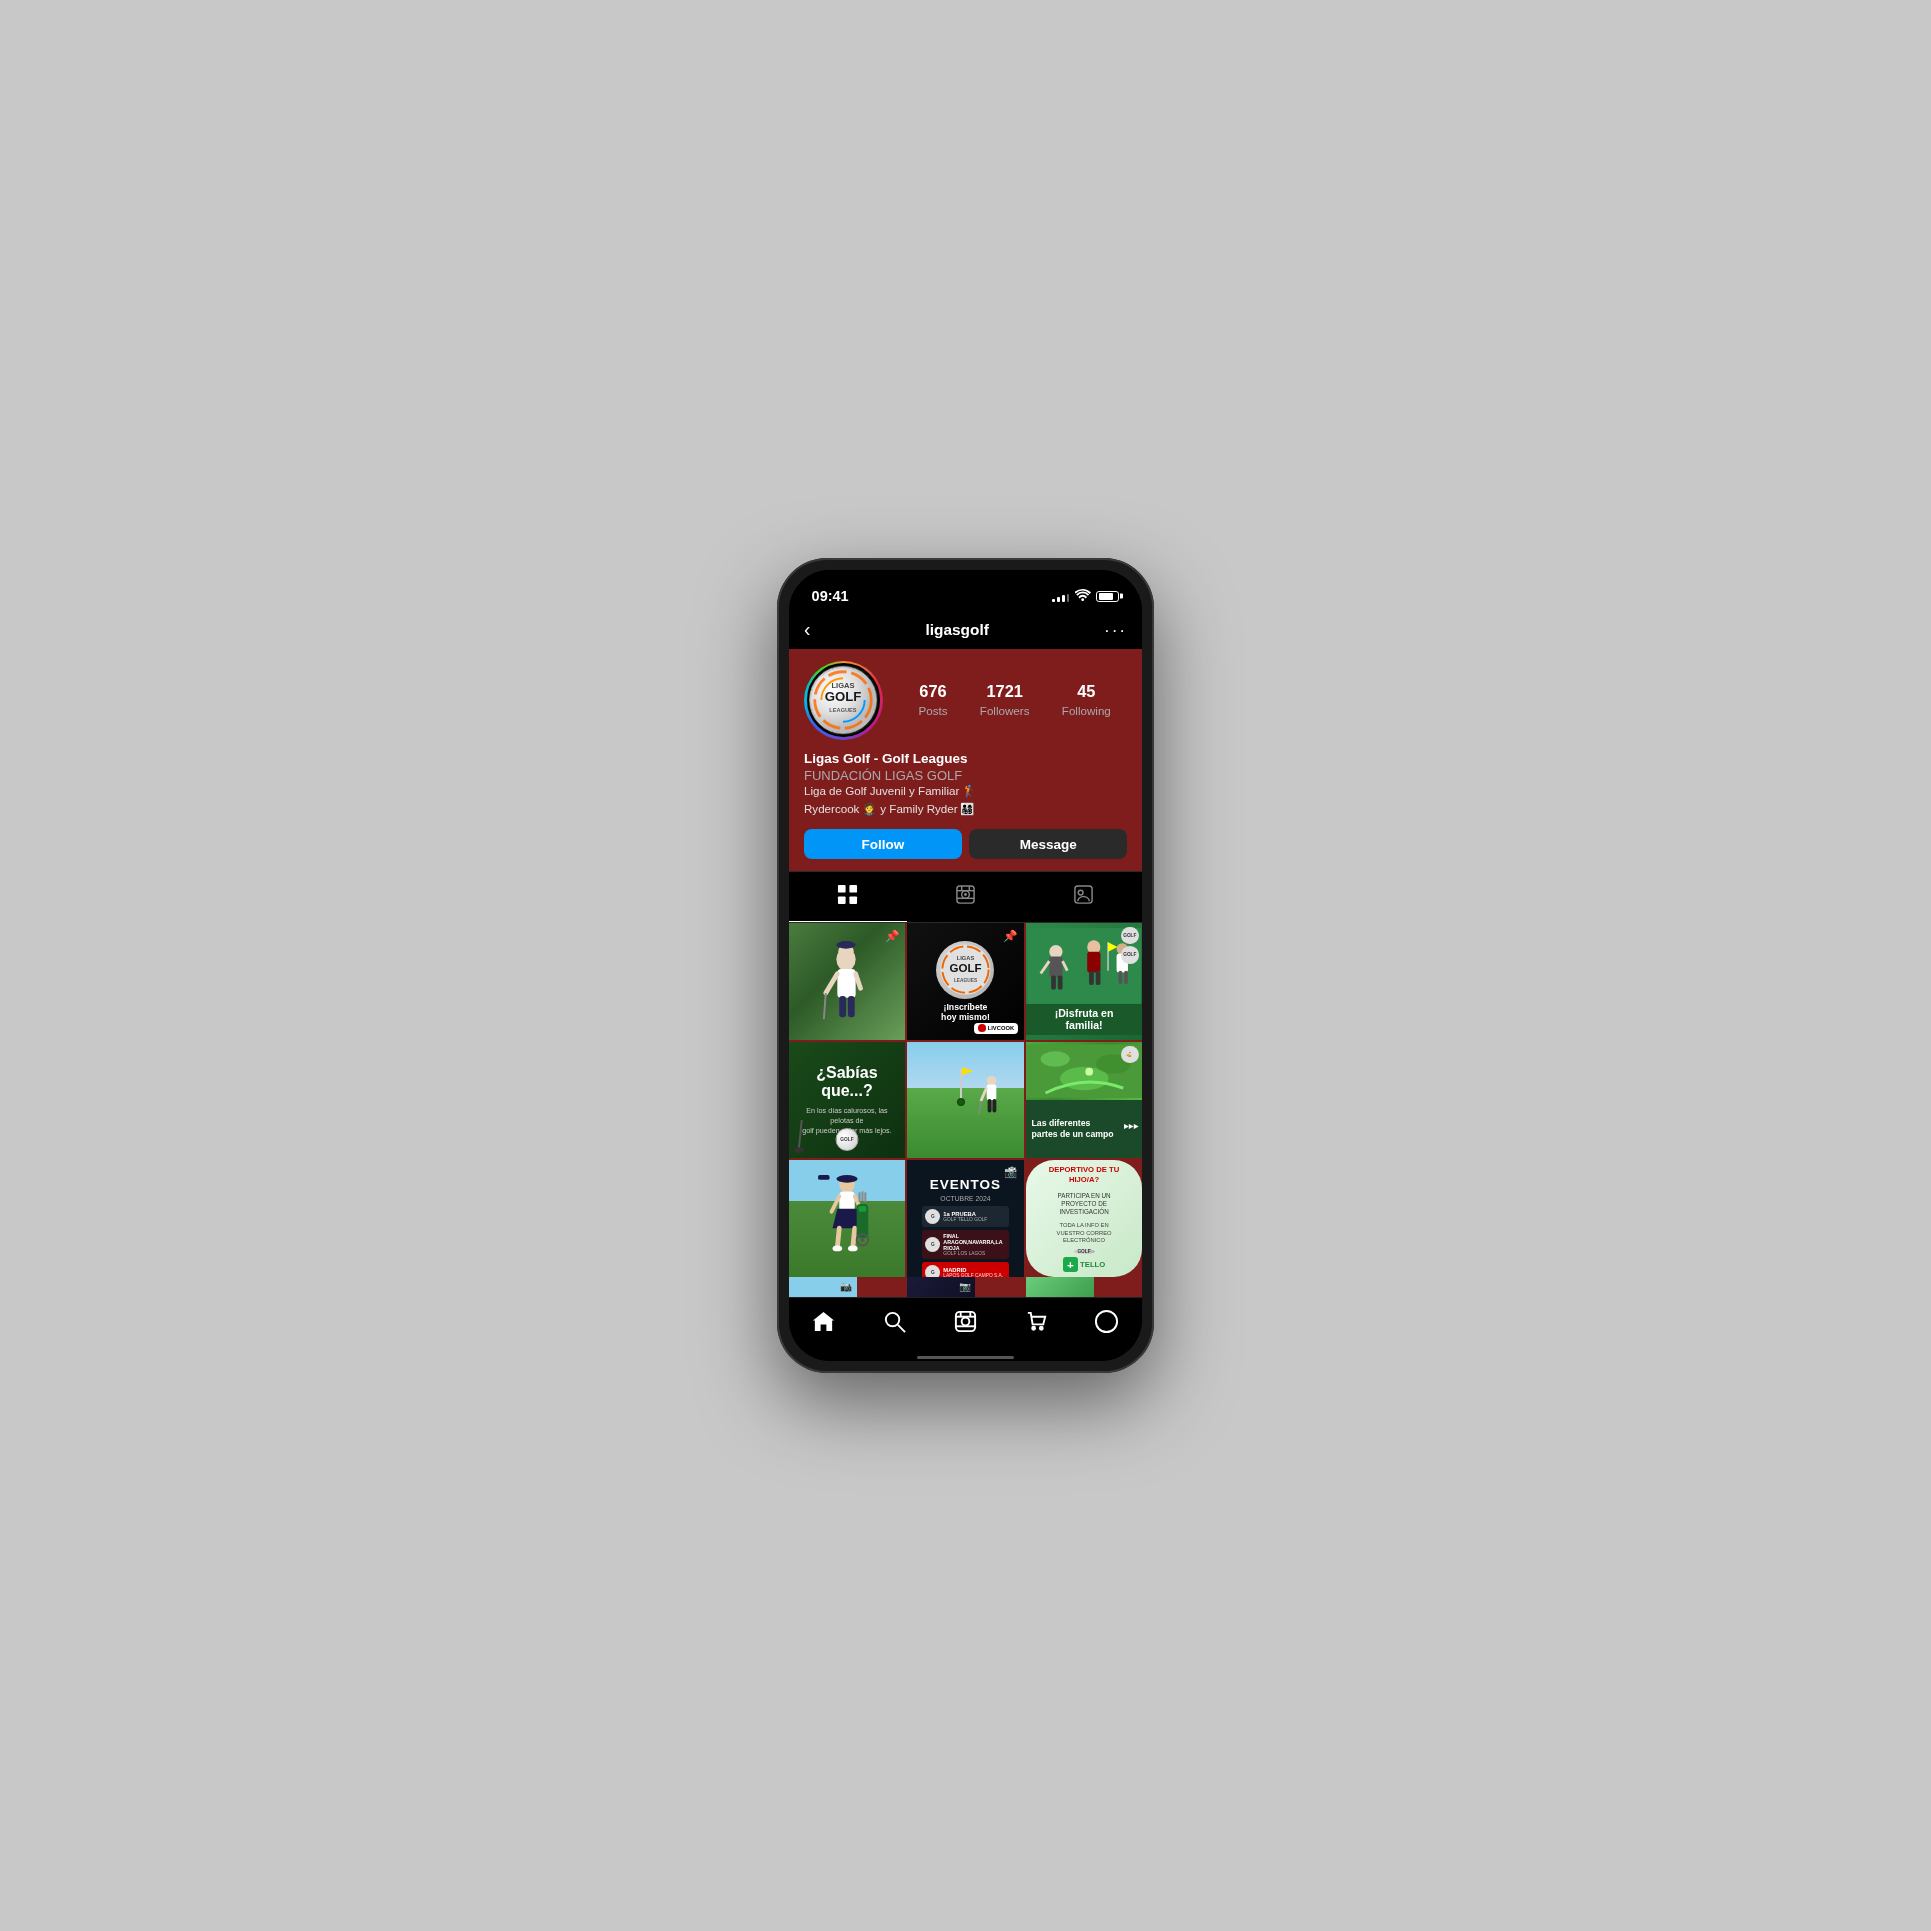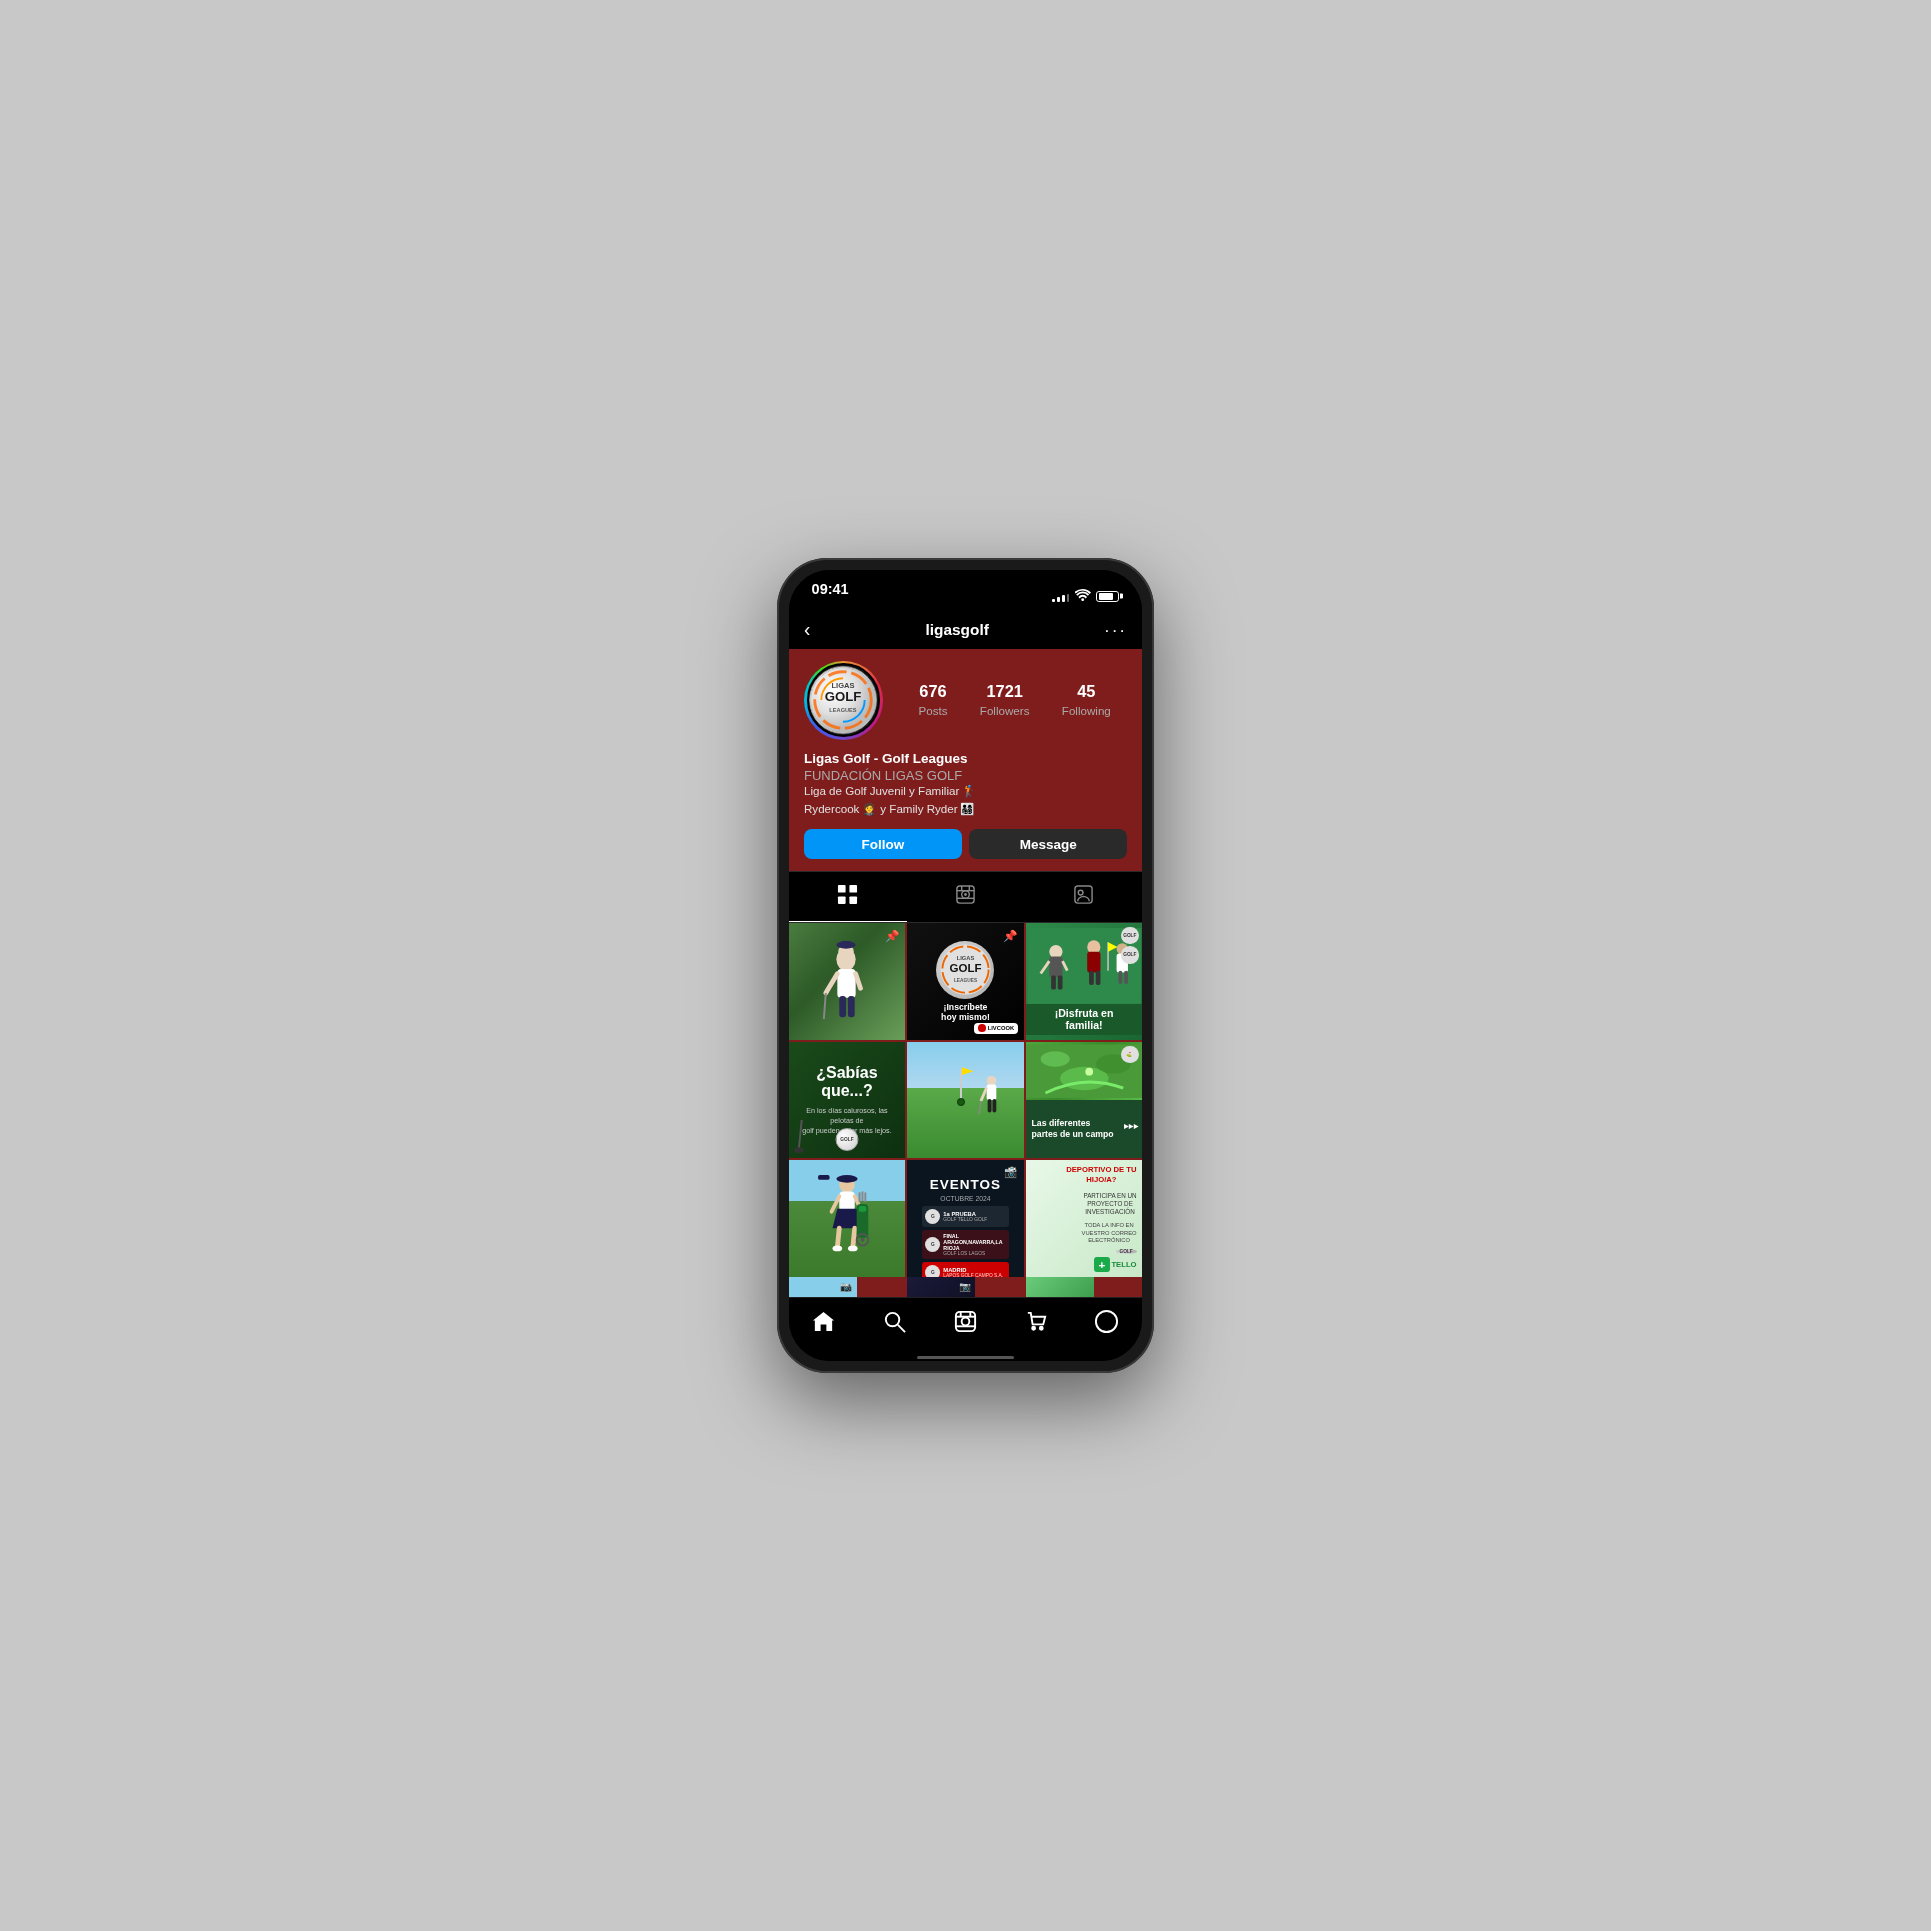--- a/index.html
+++ b/index.html
@@ -27,20 +27,21 @@
       border-radius: 41px;
       overflow: hidden;
       position: relative;
       display: flex;
       flex-direction: column;
     }
     
     .status-bar {
       display: flex;
       justify-content: space-between;
+      align-items: center;
       padding: 11.6px 23px 0;
       height: 42px;
       background: #000;
       flex-shrink: 0;
     }
     .status-time {
       font-size: 14.5px;
       font-weight: 600;
       color: #fff;
     }
@@ -304,22 +305,23 @@
       width: 100%;
       height: 100%;
     }
     .deportivo-box {
       padding: 5.8px;
       width: 100%;
       height: 100%;
       background: linear-gradient(135deg, #e8f8e8, #c8e8c8);
       display: flex;
       flex-direction: column;
-      align-items: flex-end;
+      align-items: center;
       justify-content: center;
+      border-radius: 28px;
     }
     
     .video-badge {
       position: absolute;
       top: 5.8px;
       right: 5.8px;
       color: #fff;
       font-size: 10.6px;
     }
     

